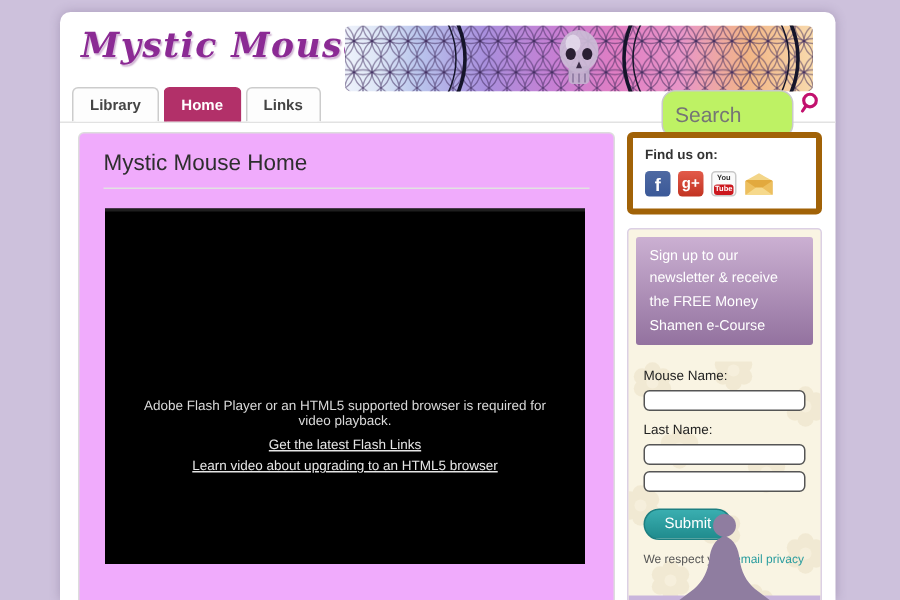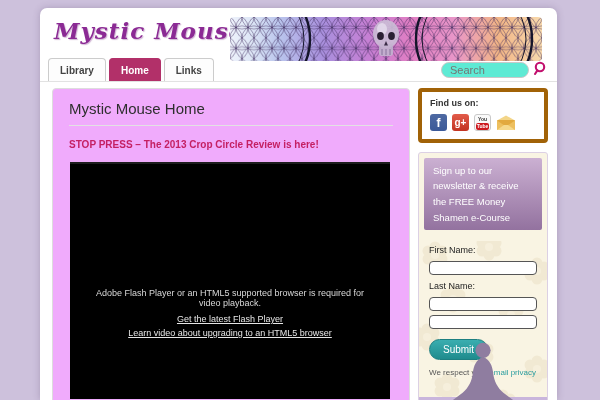--- a/index.html
+++ b/index.html
@@ -20,22 +20,22 @@
 
   
   .nav-row { position:absolute; top:47px; left:0; right:0; height:27px;
     border-bottom:1px solid #e2e2e2; }
   .tabs { position:absolute; left:8px; bottom:0; display:flex; gap:3px; }
   .tab { display:inline-block; padding:6px 11px 5px; font-size:10px; font-weight:bold;
     color:#444; background:#fdfdfd; border:1px solid #ccc; border-bottom:none;
     border-radius:4px 4px 0 0; cursor:pointer; }
   .tab.active { background:#b23069; border-color:#b23069; color:#fff; }
   .search-wrap { position:absolute; right:28px; top:5px; }
-  .search-input { width:88px; height:16px; border:1px solid #c9c9c9; border-radius:9px;
-    font-size:11px; padding:0 8px; color:#666; outline:none; background:#5eead4; }
+  .search-input { width:88px; height:32px; border:1px solid #c9c9c9; border-radius:9px;
+    font-size:14px; padding:0 8px; color:#666; outline:none; background:#bef264; }
   .search-btn { position:absolute; right:-19px; top:1px; width:15px; height:15px;
     background:none; border:none; cursor:pointer; padding:0; }
 
   
   .main-box { position:absolute; left:12px; top:80px; width:358px; height:374px;
     background:#f0abfc; border:1px solid #ddd; border-radius:4px; padding:11px 16px; }
   .page-title { font-size:15px; font-weight:normal; color:#2e2e2e;
     padding-bottom:8px; border-bottom:1px solid #e2e2e2; margin-bottom:13px; }
   .welcome { font-size:10px; font-weight:bold; color:#333a8c; margin-bottom:17px; }
   .stop-press { font-size:10px; font-weight:bold; color:#c42063; margin-bottom:12px; }
@@ -154,24 +154,23 @@
           <svg width="15" height="15" viewBox="0 0 15 15">
             <circle cx="7" cy="6" r="4.2" fill="none" stroke="#c2116e" stroke-width="2.1"></circle>
             <line x1="4.4" y1="9.4" x2="2" y2="13" stroke="#c2116e" stroke-width="2.1" stroke-linecap="round"></line>
           </svg>
         </button>
       </div>
     </div>
 
     <div class="main-box">
       <h1 class="page-title">Mystic Mouse Home</h1>
-      <p class="stop-press">STOP PRESS – The 2013 Crop Circle Review is here!</p>
       <div class="video">
         <div class="video-msg">Adobe Flash Player or an HTML5 supported browser is required for video playback.</div>
-        <a class="video-link">Get the latest Flash Player</a>
+        <a class="video-link">Get the latest Flash Links</a>
         <a class="video-link">Learn video about upgrading to an HTML5 browser</a>
       </div>
     </div>
 
     <div class="sidebar">
       <div class="findus">
         <div class="findus-title">Find us on:</div>
         <div class="social-row">
           <div class="icon-fb">f</div>
           <div class="icon-gp">g+</div>
@@ -211,21 +210,21 @@
               <use href="#flw" x="92" y="74"></use>
               <use href="#flw" x="8" y="96"></use>
             <use href="#flw" x="62" y="112"></use>
               <use href="#flw" x="118" y="128"></use>
               <use href="#flw" x="28" y="146"></use>
             <use href="#flw" x="84" y="162"></use>
           </g>
         </svg>
 
         <div class="nl-form">
-          <label class="nl-label">First Name:</label>
+          <label class="nl-label">Mouse Name:</label>
           <input class="nl-input" type="text" style="">
           <label class="nl-label">Last Name:</label>
           <input class="nl-input" type="text" style="">
           <input class="nl-input" type="text" style="">
           <button class="nl-submit">Submit</button>
           <div class="nl-privacy"><span>We respect your </span><a>email privacy</a></div>
         </div>
 
         <div class="nl-band"></div>
         <svg class="meditator" viewBox="0 0 100 92">

